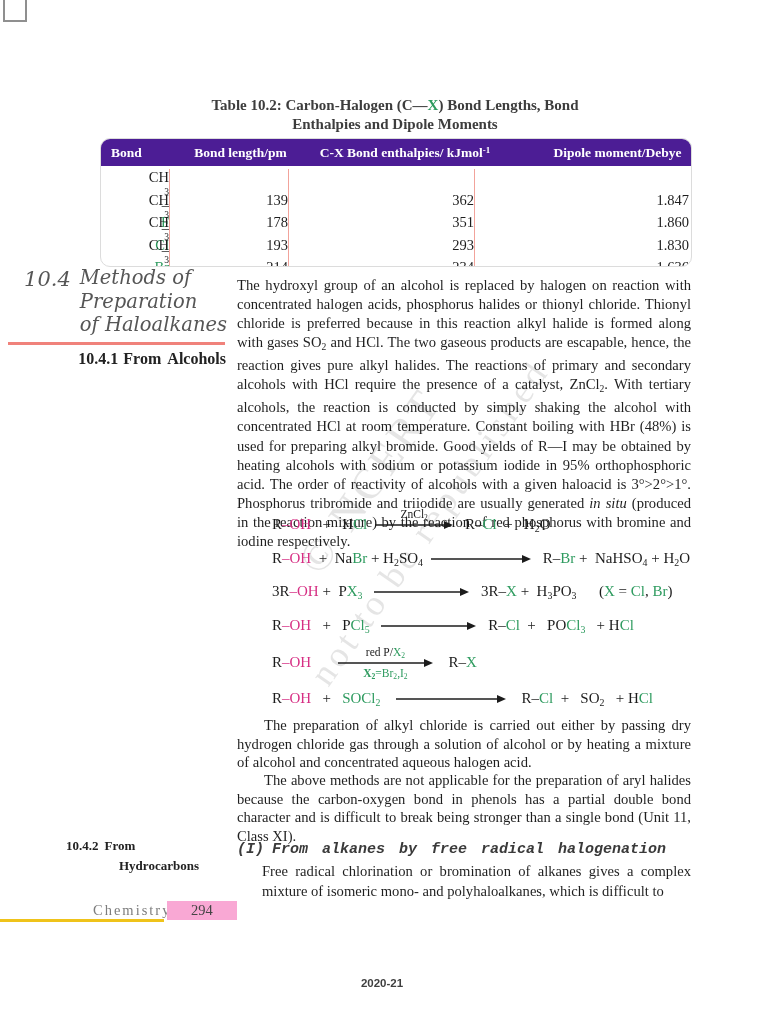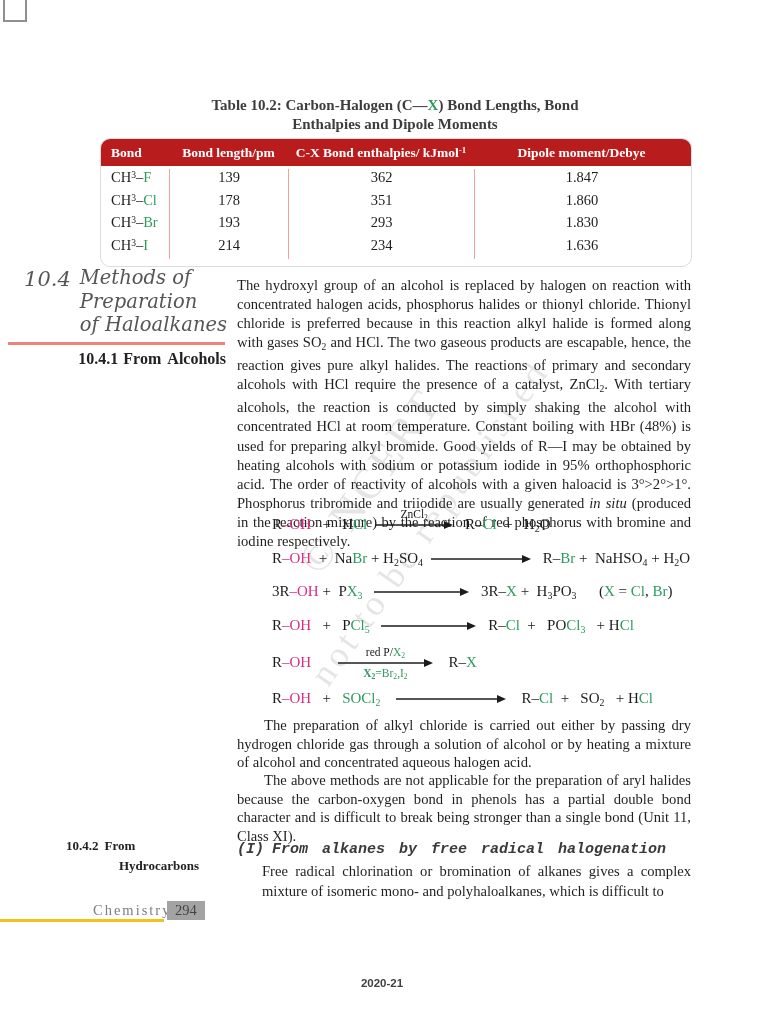--- a/index.html
+++ b/index.html
@@ -16,26 +16,26 @@
   .watermark .wm1{font-size:44px;}
   .watermark .wm2{font-size:36px;white-space:nowrap;}
 
   
   .table-title{position:absolute;left:100px;top:96px;width:590px;text-align:center;
                font-weight:bold;font-size:15px;color:#3d3d3d;line-height:19px;}
 
   
   .table-wrap{position:absolute;left:100px;top:138px;width:590px;border:1px solid #dcdcdc;
               border-radius:10px;overflow:hidden;background:#fff;}
-  .t-header{display:grid;grid-template-columns:68px 119px 186px 215px;background:#b91c1c;}
+  .t-header{display:grid;grid-template-columns:68px 119px 186px 215px;background:#4c1d95;gap:12px;}
   .th{color:#fff;font-weight:bold;font-size:13.5px;text-align:center;padding:6px 2px 5px;}
   .th.left{text-align:left;padding-left:10px;}
   .t-body{padding:3px 0 7px;}
   .t-row{display:grid;grid-template-columns:68px 119px 186px 215px;height:22.5px;align-items:center;}
-  .td{font-size:14.5px;color:#1d1d1d;text-align:center;height:100%;display:flex;align-items:flex-start;justify-content:center;}
+  .td{font-size:14.5px;color:#1d1d1d;text-align:center;height:100%;display:flex;align-items:flex-end;justify-content:center;flex-direction:column;}
   .td.left{justify-content:flex-start;padding-left:10px;}
   .t-row .td + .td{border-left:1px solid #F2A39B;}
 
   
   .sec104{position:absolute;left:0;top:266px;width:227px;display:flex;justify-content:flex-end;gap:9px;
           font-family:"DejaVu Serif",serif;font-style:italic;color:#565656;}
   .sec104-num{font-size:21px;padding-top:1px;}
   .sec104-lines{font-size:19.5px;line-height:23.5px;}
   .rule104{position:absolute;left:8px;top:342px;width:217px;height:3px;background:#F0827B;}
   .sec1041{position:absolute;left:0;top:350px;width:226px;text-align:right;font-weight:bold;
@@ -70,21 +70,21 @@
   .rxn-arrow{position:relative;display:inline-block;vertical-align:-1px;margin:0 8px;}
   .rxn-arrow svg{display:block;}
   .arrow-above{position:absolute;bottom:8px;left:50%;transform:translateX(-50%);
                font-size:11.5px;line-height:1.1;white-space:pre;color:#1c1c1c;}
   .arrow-below{position:absolute;top:9px;left:50%;transform:translateX(-50%);
                font-size:11.5px;line-height:1.1;white-space:pre;color:#1c1c1c;}
 
   
   .footer-line{position:absolute;left:0;top:919px;width:164px;height:2.5px;background:#EFC31A;}
   .footer-chem{position:absolute;left:93px;top:902px;font-size:14.5px;color:#7d7d7d;letter-spacing:2px;}
-  .footer-page{position:absolute;left:167px;top:901px;background:#a3a3a3;padding:0 8px;height:19px;
+  .footer-page{position:absolute;left:167px;top:901px;background:#f9a8d4;padding:0 24px;height:19px;
                line-height:19px;font-size:14.5px;color:#444;}
   .year{position:absolute;left:0;top:977px;width:764px;text-align:center;
         font-family:"Liberation Sans",sans-serif;font-size:11.5px;font-weight:bold;color:#3f3f3f;}
 </style>
 </head>
 <body>
 
 <div class="page">
 
   <div class="corner"></div>

